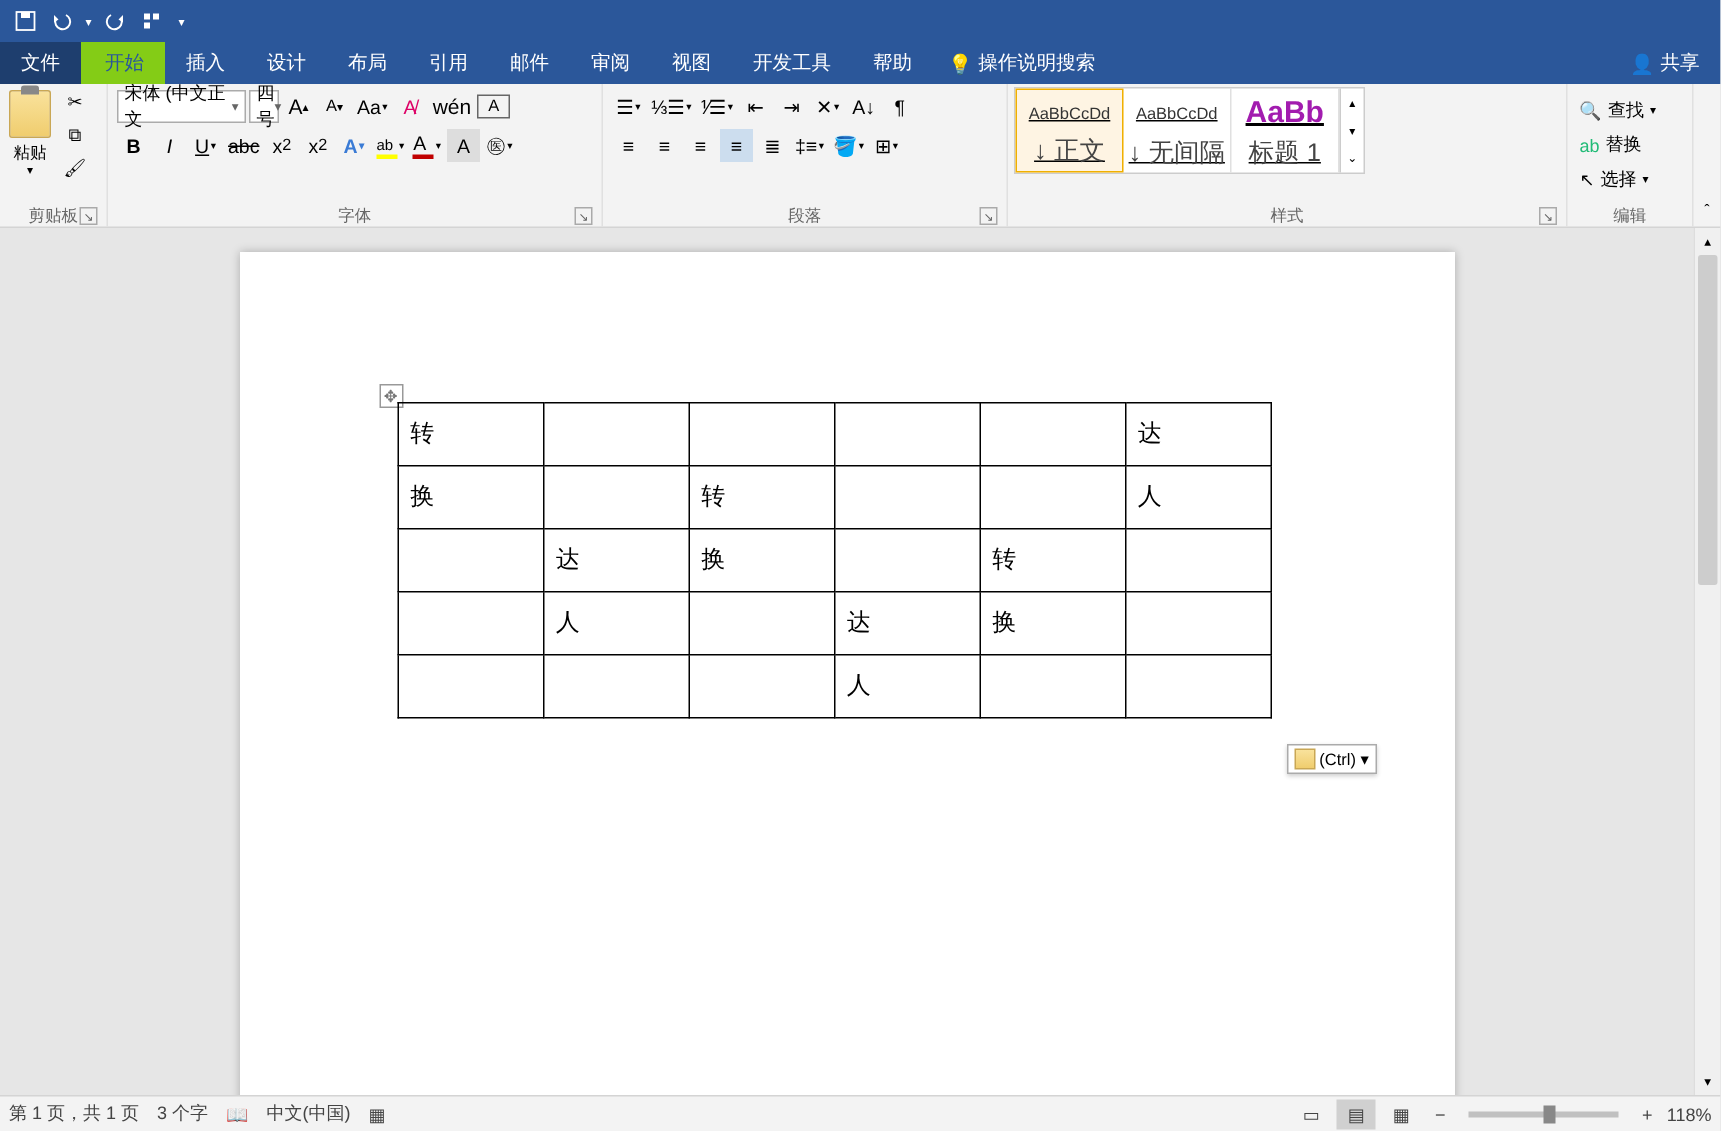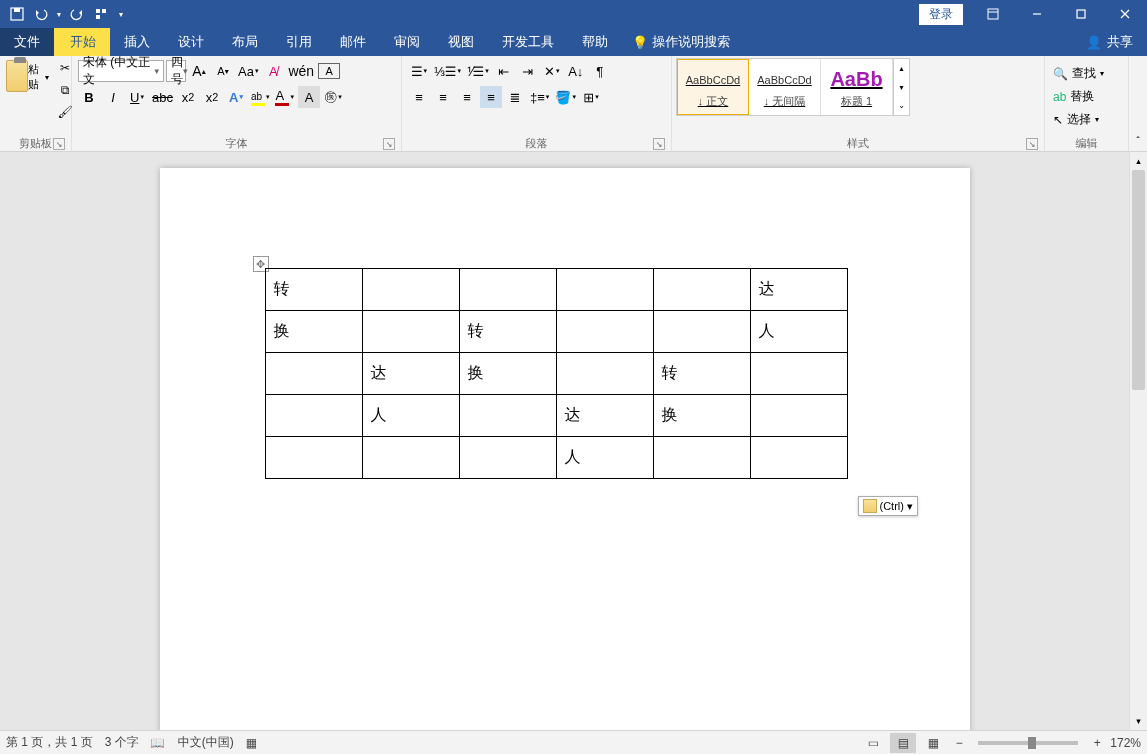--- a/index.html
+++ b/index.html
@@ -11,33 +11,33 @@
 .qat-btn { width: 22px; height: 22px; display: flex; align-items: center; justify-content: center; color: #fff; cursor: pointer; }
 .title-center { position: absolute; left: 50%; transform: translateX(-50%); white-space: nowrap; }
 .title-right { margin-left: auto; display: flex; align-items: center; }
 .login-btn { background: #fff; color: #2b579a; padding: 2px 10px; font-size: 12px; margin-right: 8px; cursor: pointer; }
 .win-btn { width: 44px; height: 28px; display: flex; align-items: center; justify-content: center; cursor: pointer; }
 
 
 .tab-strip { background: #2b579a; height: 28px; display: flex; align-items: flex-end; color: #fff; font-size: 13px; }
 .tab { padding: 5px 14px; cursor: pointer; }
 .tab.file { background: #1e3e6e; }
-.tab.active { background: #fde047; color: #2b579a; padding-left: 16px; }
+.tab.active { background: #84cc16; color: #2b579a; padding-left: 16px; }
 .tell-me { display: flex; align-items: center; gap: 4px; padding: 5px 10px; cursor: text; }
 .share-btn { margin-left: auto; padding: 5px 14px; display: flex; align-items: center; gap: 4px; cursor: pointer; }
 
 
 .ribbon { background: #f3f3f3; height: 96px; display: flex; border-bottom: 1px solid #d4d4d4; font-size: 11px; }
 .ribbon-group { border-right: 1px solid #e0e0e0; display: flex; flex-direction: column; padding: 2px 4px 0; }
 .ribbon-group-content { flex: 1; display: flex; align-items: flex-start; }
 .ribbon-group-label { height: 16px; display: flex; align-items: center; justify-content: center; font-size: 11px; color: #666; position: relative; }
 .dialog-launcher { position: absolute; right: 2px; bottom: 1px; width: 12px; height: 12px; border: 1px solid #aaa; font-size: 8px; display: flex; align-items: center; justify-content: center; cursor: pointer; }
 
 .clipboard-group { width: 72px; }
-.paste-big { display: flex; flex-direction: row; align-items: center; padding: 2px; cursor: pointer; }
+.paste-big { display: flex; flex-direction: column; align-items: center; padding: 2px; cursor: pointer; }
 .paste-icon { width: 28px; height: 32px; background: linear-gradient(#f9e29c, #f0cd6e); border: 1px solid #c9a755; border-radius: 2px; position: relative; margin-bottom: 2px; }
 .paste-icon::before { content: ""; position: absolute; top: -4px; left: 7px; width: 12px; height: 6px; background: #888; border-radius: 2px 2px 0 0; }
 .clip-side { display: flex; flex-direction: column; gap: 2px; padding-left: 4px; }
 .small-icon-btn { width: 20px; height: 20px; display: flex; align-items: center; justify-content: center; cursor: pointer; font-size: 12px; }
 
 .font-group { width: 330px; }
 .font-row { display: flex; align-items: center; gap: 2px; padding: 2px; }
 .font-combo { border: 1px solid #ababab; background: #fff; height: 22px; display: flex; align-items: center; padding: 0 4px; font-size: 12px; }
 .font-name { width: 86px; }
 .font-size { width: 20px; }
@@ -49,21 +49,21 @@
 .para-group { width: 270px; }
 .style-group { flex: 1; }
 .edit-group { width: 84px; }
 
 .style-gallery { display: flex; height: 58px; border: 1px solid #ccc; background: #fff; }
 .style-item { width: 72px; border-right: 1px solid #e0e0e0; display: flex; flex-direction: column; align-items: center; justify-content: center; cursor: pointer; padding: 2px; text-decoration: underline; }
 .style-item.selected { border: 1px solid #f0b000; background: #fef4e3; }
 .style-preview { font-size: 11px; color: #333; height: 28px; display: flex; align-items: center; }
 .style-preview.big { font-size: 20px; font-weight: bold; color: #a21caf; }
 .style-preview.h2 { font-size: 14px; font-weight: bold; }
-.style-name { font-size: 11px; color: #444; }
+.style-name { font-size: 17px; color: #444; }
 .gallery-more { width: 16px; display: flex; flex-direction: column; border-left: 1px solid #ccc; }
 .gallery-more div { flex: 1; display: flex; align-items: center; justify-content: center; font-size: 8px; cursor: pointer; }
 
 .edit-item { display: flex; align-items: center; gap: 4px; padding: 3px 4px; cursor: pointer; font-size: 12px; }
 
 
 .doc-area { flex: 1; background: #e6e6e6; position: relative; overflow: hidden; display: flex; }
 .doc-scroll { flex: 1; overflow: auto; display: flex; justify-content: center; padding-top: 16px; }
 .page { background: #fff; width: 810px; height: 570px; box-shadow: 0 0 6px rgba(0,0,0,0.25); position: relative; }
 
@@ -117,45 +117,20 @@
         </svg>
       </div>
     <div class="qat-btn">
         <svg width="14" height="14" viewBox="0 0 14 14">
           <rect x="2" y="2" width="4" height="4" fill="#fff"></rect>
           <rect x="8" y="2" width="4" height="4" fill="#fff"></rect>
           <rect x="2" y="8" width="4" height="4" fill="#fff"></rect>
         </svg>
       </div>
     <div class="qat-btn" style="width:14px;font-size:8px">▾</div>
-  </div>
-  <div class="title-right">
-    <div class="login-btn">登录</div>
-    <div class="win-btn">
-        <svg width="12" height="12" viewBox="0 0 12 12">
-          <rect x="1" y="1" width="10" height="10" fill="none" stroke="#fff"></rect>
-          <line x1="1" y1="4" x2="11" y2="4" stroke="#fff"></line>
-        </svg>
-      </div>
-    <div class="win-btn">
-        <svg width="12" height="12">
-          <line x1="2" y1="6" x2="10" y2="6" stroke="#fff" stroke-width="1.2"></line>
-        </svg>
-      </div>
-    <div class="win-btn">
-        <svg width="12" height="12">
-          <rect x="2" y="2" width="8" height="8" fill="none" stroke="#fff" stroke-width="1.2"></rect>
-        </svg>
-      </div>
-    <div class="win-btn close">
-        <svg width="12" height="12">
-          <line x1="2" y1="2" x2="10" y2="10" stroke="#fff" stroke-width="1.2"></line>
-          <line x1="10" y1="2" x2="2" y2="10" stroke="#fff" stroke-width="1.2"></line>
-        </svg>
-      </div>
   </div>
 </div>
 
 <div class="tab-strip">
   <div class="tab file">文件</div>
   <div class="tab active">开始</div>
   <div class="tab">插入</div>
   <div class="tab">设计</div>
   <div class="tab">布局</div>
   <div class="tab">引用</div>
@@ -405,15 +380,15 @@
   <div class="status-item">▦</div>
   <div class="status-right">
     <div class="view-btn">▭</div>
     <div class="view-btn active">▤</div>
     <div class="view-btn">▦</div>
     <div class="zoom-btn">−</div>
     <div class="zoom-slider">
         <div class="zoom-thumb"></div>
       </div>
     <div class="zoom-btn">+</div>
-    <div class="status-item">172%</div>
+    <div class="status-item">118%</div>
   </div>
 </div>
 
 </body></html>

